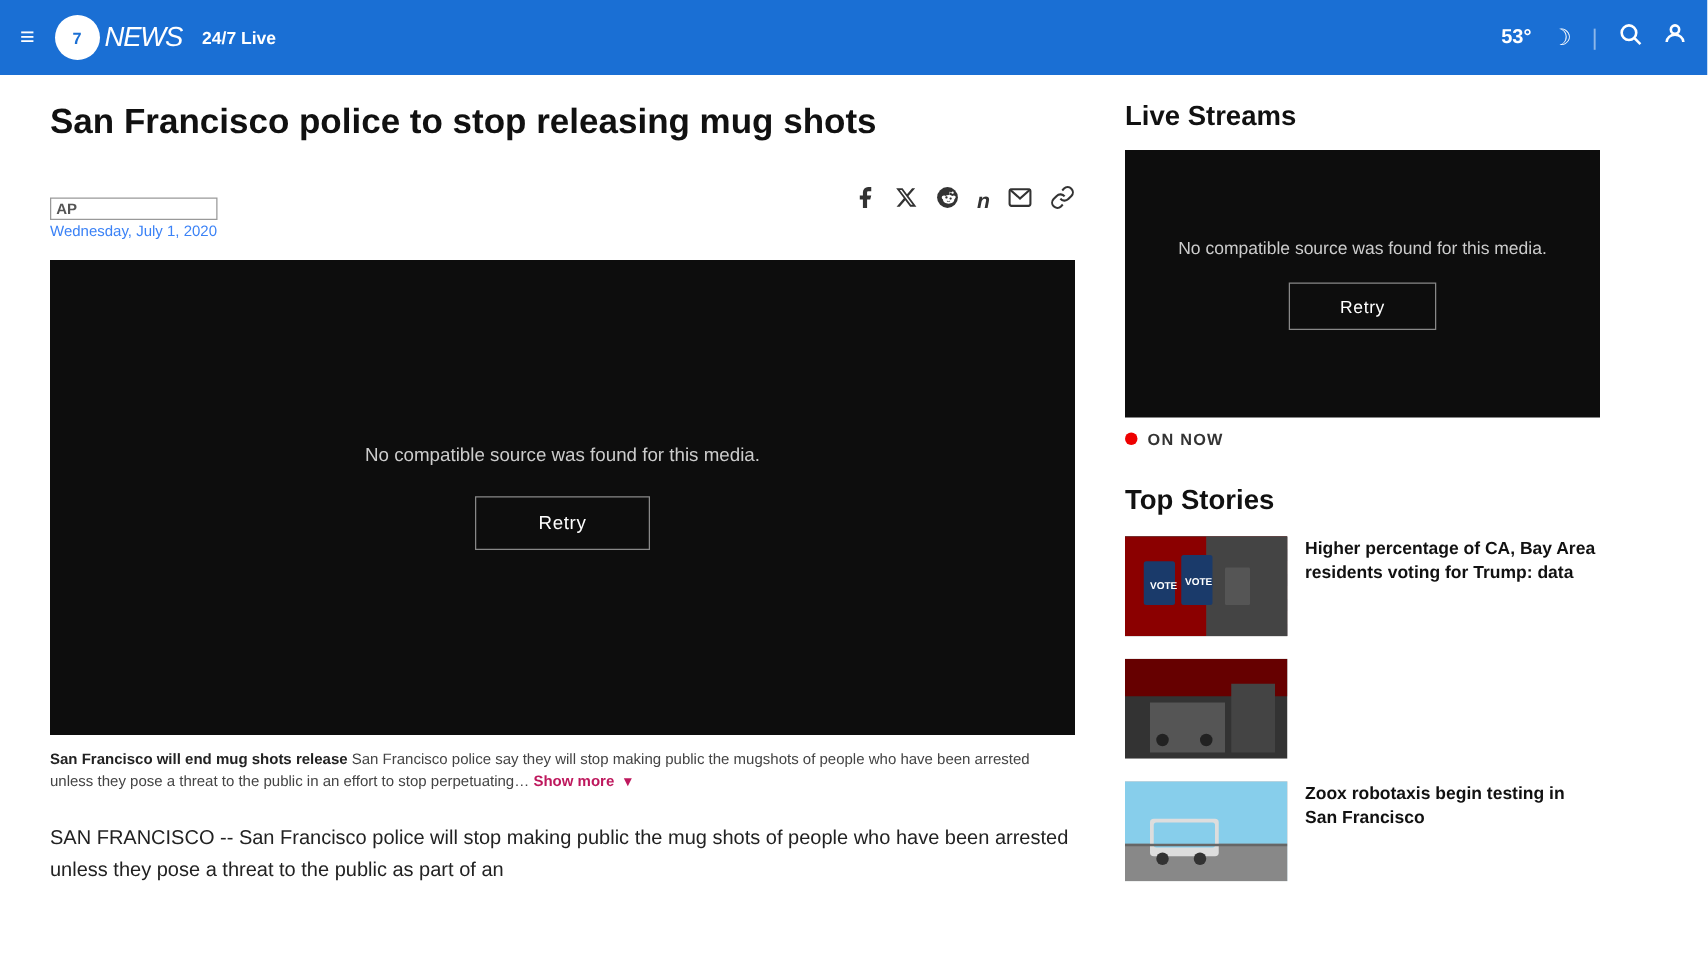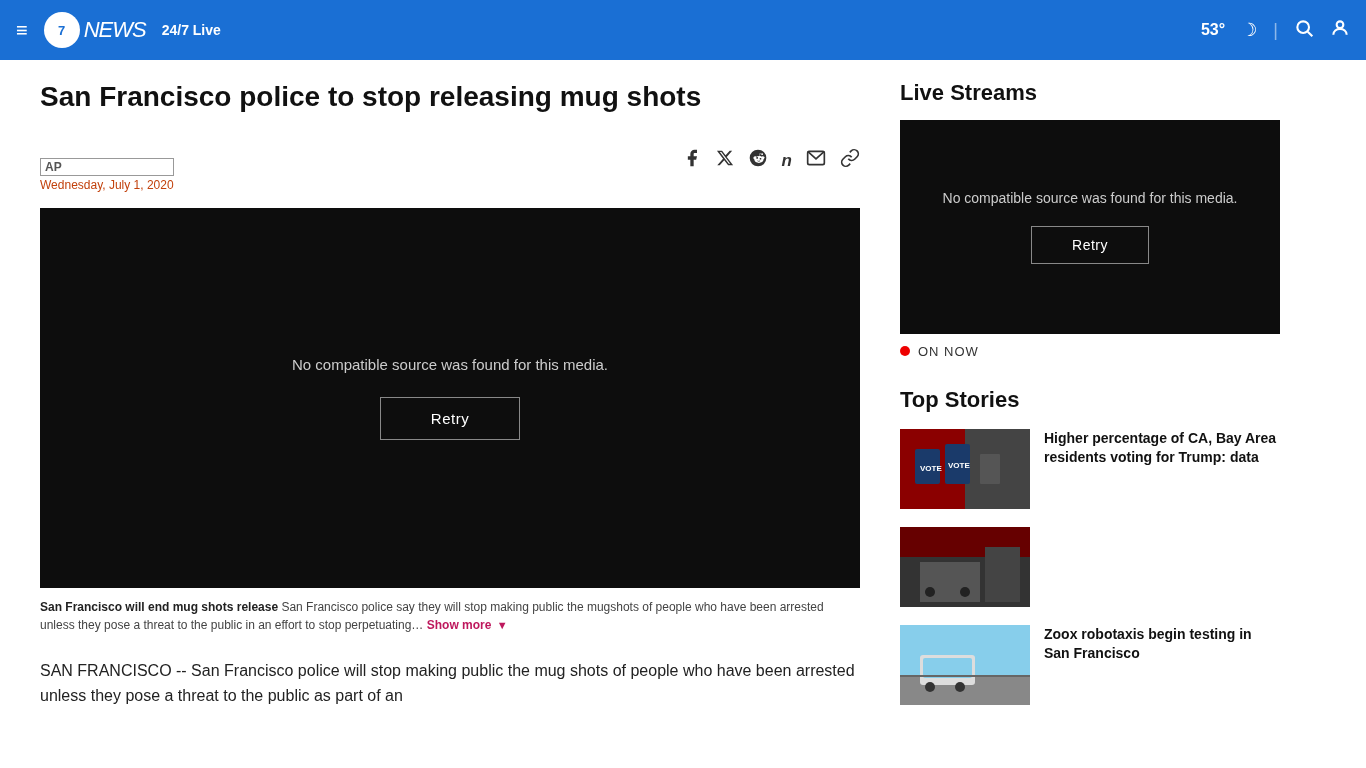--- a/index.html
+++ b/index.html
@@ -33,21 +33,21 @@
 
     
     .page-container { max-width: 1366px; margin: 0 auto; padding: 20px 40px; display: flex; gap: 40px; }
     .main-content { flex: 1; min-width: 0; max-width: 820px; }
     .sidebar { width: 380px; flex-shrink: 0; }
 
     
     .article-title { font-size: 28px; font-weight: 900; color: #111; line-height: 1.2; margin-bottom: 16px; }
     .article-meta { display: flex; align-items: center; justify-content: space-between; margin-bottom: 16px; }
     .ap-badge { font-size: 12px; font-weight: 700; color: #555; border: 1px solid #999; padding: 1px 4px; margin-top: 28px; }
-    .article-date { font-size: 12px; color: #c2410c; margin-top: 2px; }
+    .article-date { font-size: 12px; color: #3b82f6; margin-top: 2px; }
     .share-icons { display: flex; align-items: center; gap: 14px; }
     .share-icon { font-size: 18px; color: #333; cursor: pointer; }
 
     
     .video-container {
       background: #0d0d0d;
       width: 100%;
       aspect-ratio: 16/9;
       max-height: 380px;
       display: flex;
@@ -87,21 +87,21 @@
       flex-direction: column;
       align-items: center;
       justify-content: center;
       gap: 20px;
       margin-bottom: 10px;
     }
     .live-stream-player .video-error-text { color: #ccc; font-size: 14px; }
     .live-stream-player .retry-button { padding: 10px 40px; font-size: 14px; }
     .on-now-row { display: flex; align-items: center; gap: 8px; margin-bottom: 28px; }
     .on-now-dot { width: 10px; height: 10px; border-radius: 50%; background: #e00; flex-shrink: 0; }
-    .on-now-text { font-size: 13px; font-weight: 400; color: #333; letter-spacing: 1px; text-align: center; }
+    .on-now-text { font-size: 13px; font-weight: 700; color: #333; letter-spacing: 1px; text-align: center; }
 
     
     .top-stories-title { font-size: 22px; font-weight: 700; color: #111; margin-bottom: 16px; }
     .story-item { display: flex; gap: 14px; margin-bottom: 18px; align-items: flex-start; }
     .story-thumb {
       width: 130px; height: 80px; flex-shrink: 0;
       background: #ccc;
       overflow: hidden;
       position: relative;
     }

